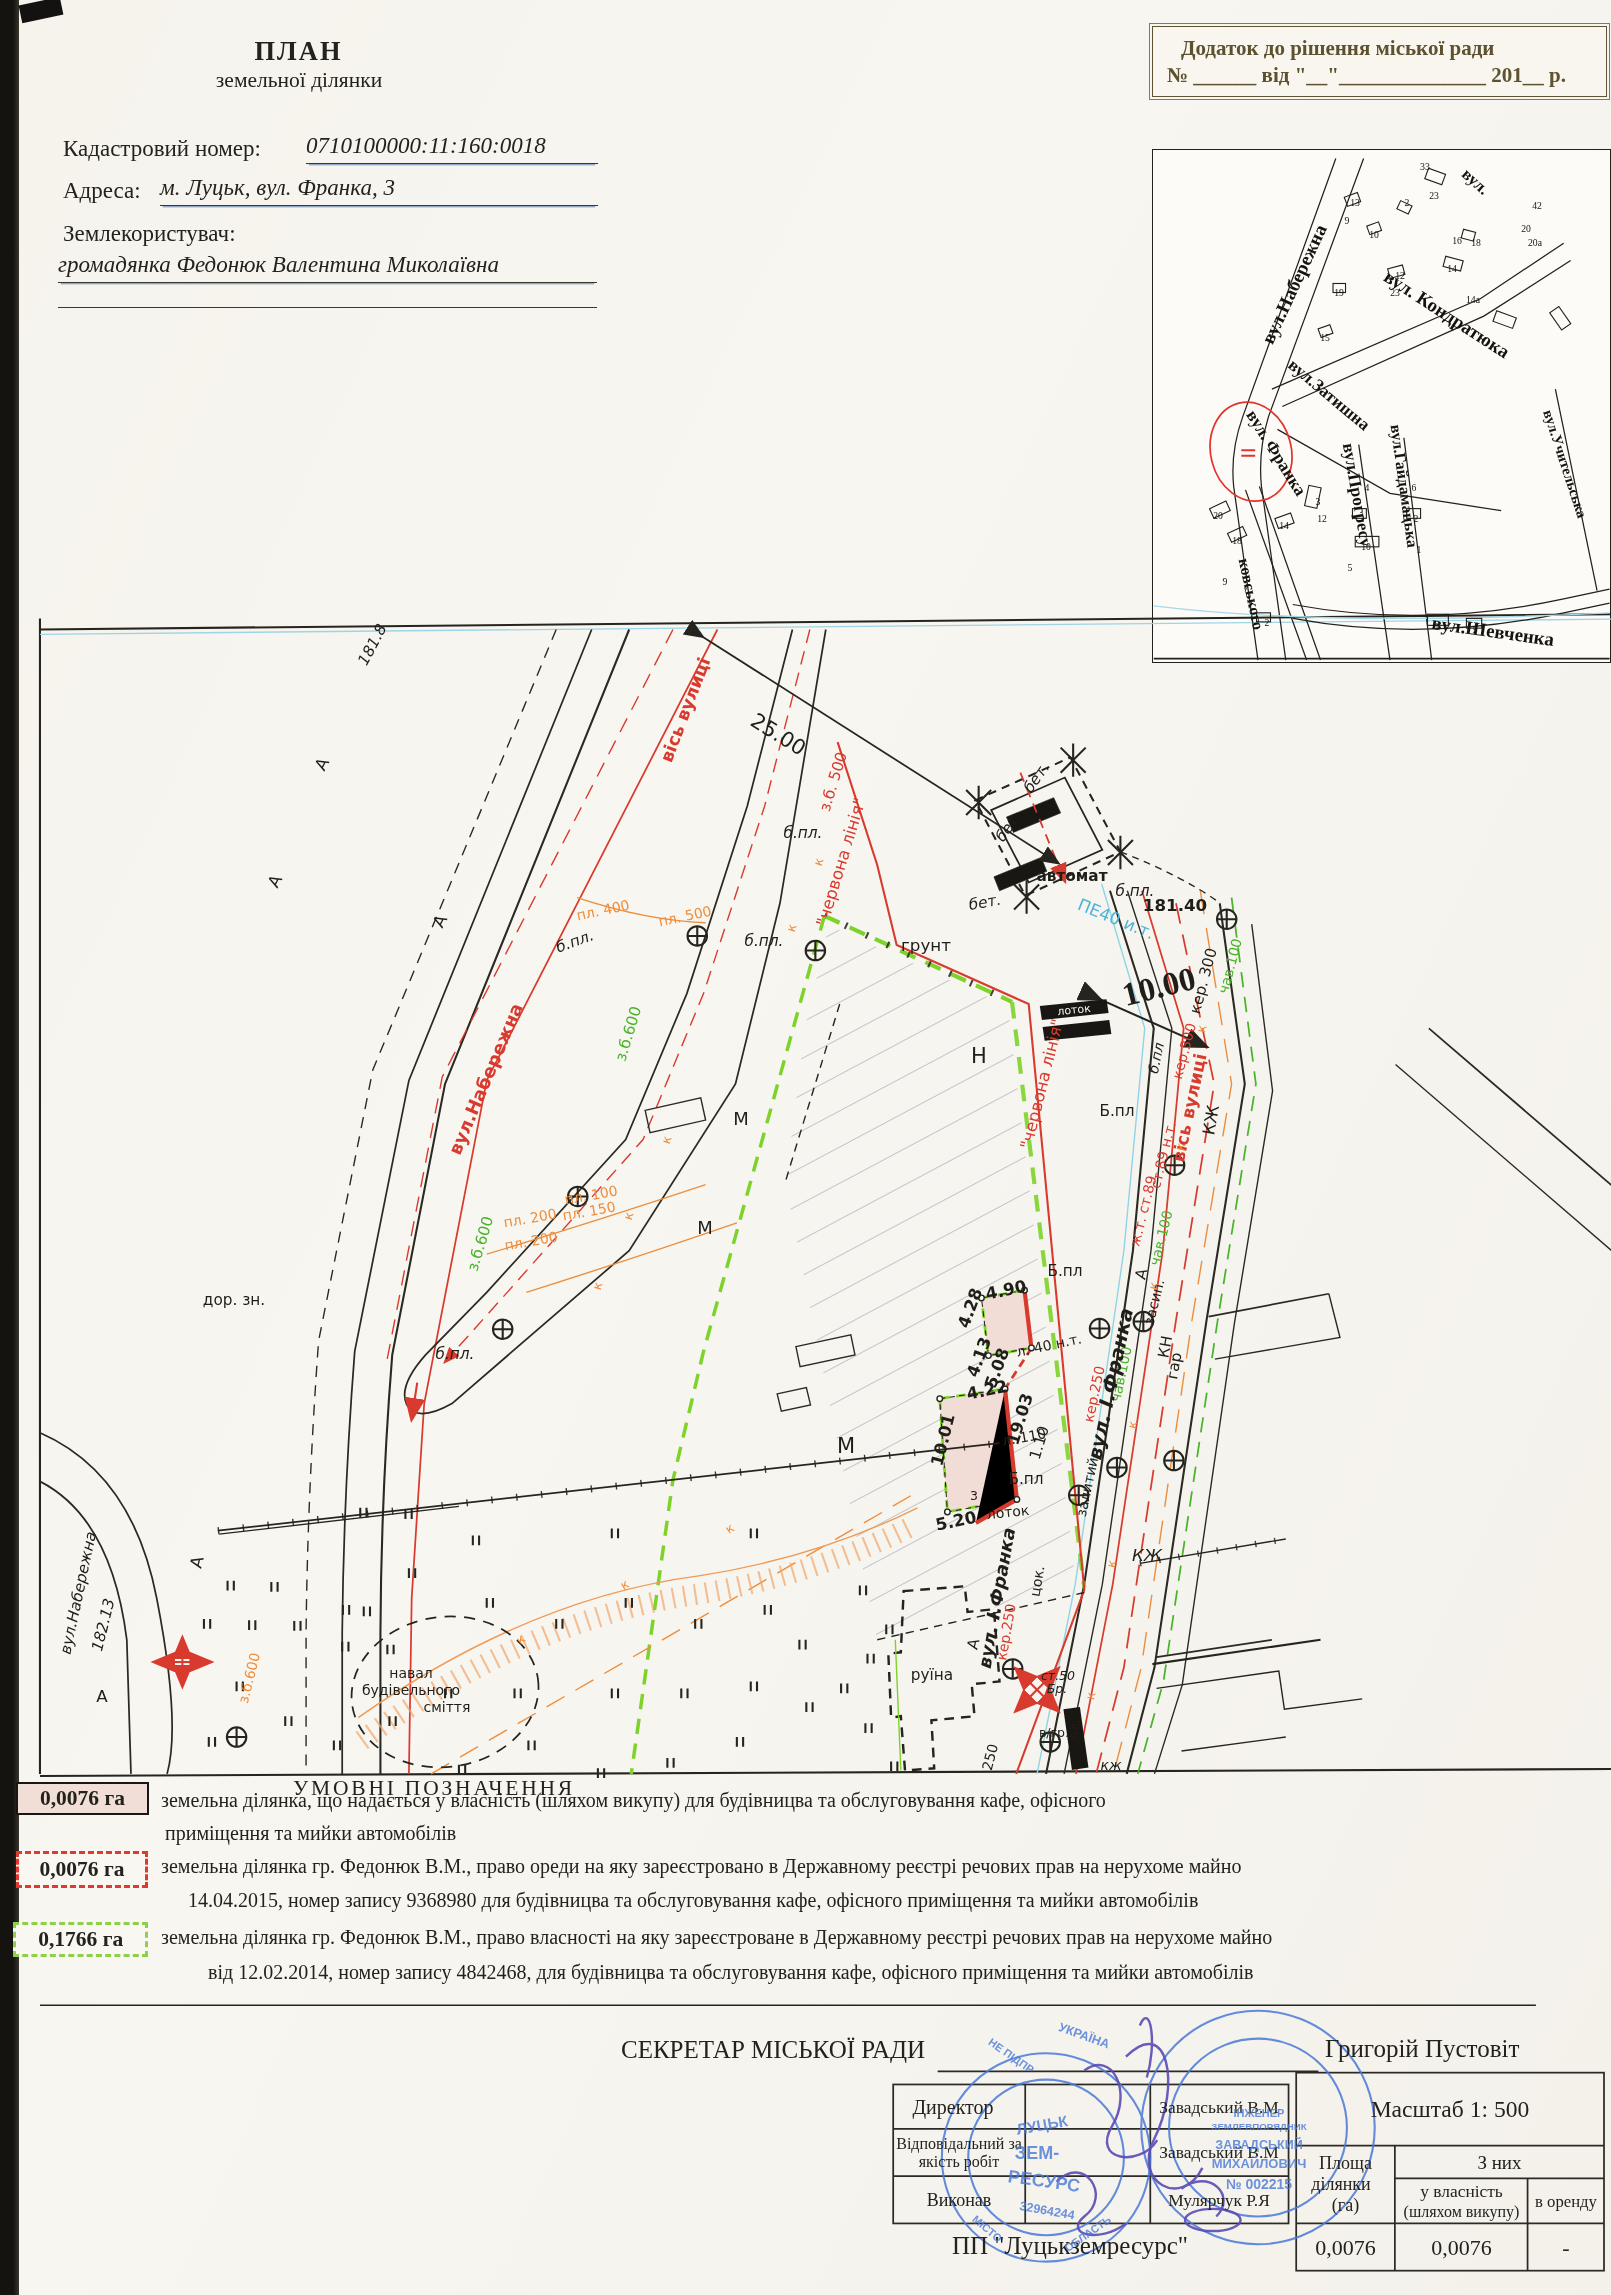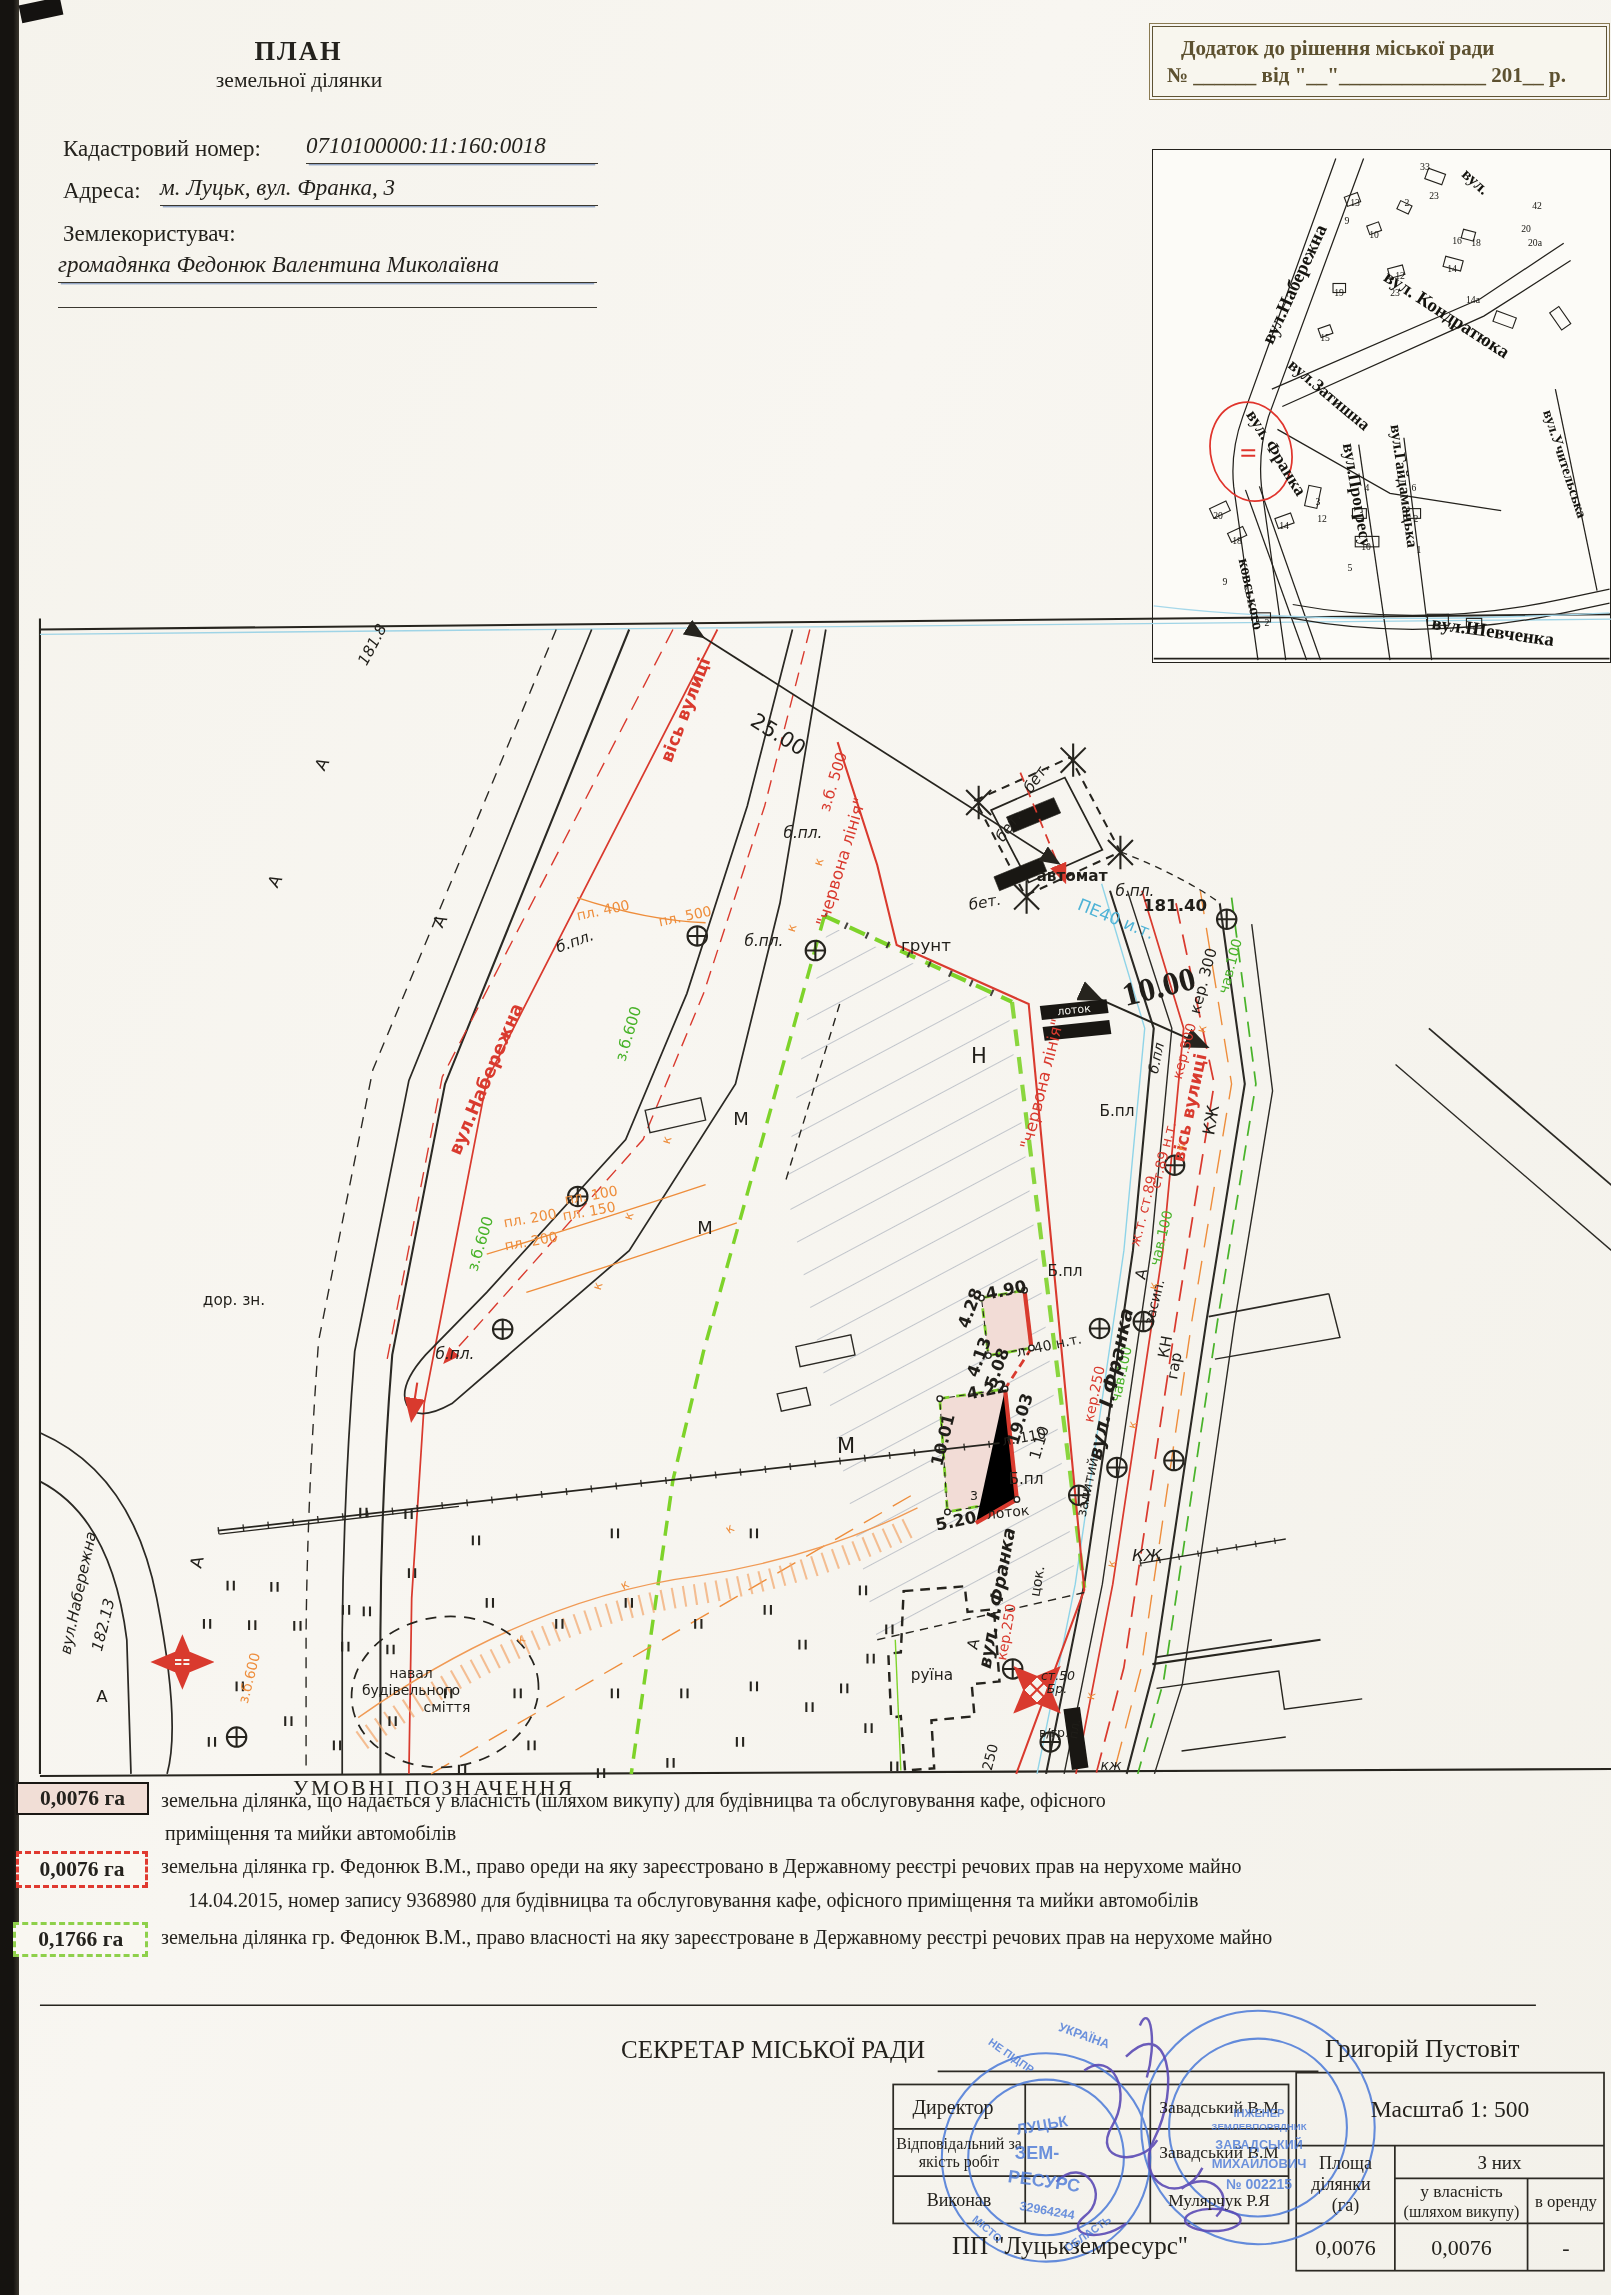--- a/index.html
+++ b/index.html
@@ -408,20 +408,21 @@
     <div class="lg-sw lg-sw2" style="left:16px;top:82px;width:126px;height:31px;">
         <span>0,0076 га</span>
       </div>
     <div class="lg-t" style="left:161px;top:86px;">земельна ділянка гр. Федонюк В.М., право ореди на яку зареєстровано   в Державному реєстрі речових прав на нерухоме майно</div>
     <div class="lg-t" style="left:188px;top:120px;">14.04.2015, номер запису 9368980  для будівницва та обслуговування кафе, офісного приміщення та мийки автомобілів</div>
 
     <div class="lg-sw lg-sw3" style="left:13.2px;top:153px;width:129px;height:29px;">
         <span>0,1766 га</span>
       </div>
     <div class="lg-t" style="left:161px;top:157px;">земельна ділянка гр. Федонюк В.М., право власності на яку зареєстроване в   Державному реєстрі речових прав на нерухоме майно</div>
+    <div class="lg-t" style="left:208px;top:192px;">від 12.02.2014, номер запису 4842468, для будівницва та обслуговування кафе, офісного приміщення та мийки автомобілів</div>
   </div>
 
   <div class="abs ht" style="left:621px;top:2036px;font-size:25px;">СЕКРЕТАР МІСЬКОЇ РАДИ</div>
   <div class="abs ht" style="left:1325px;top:2035px;font-size:25px;">Григорій Пустовіт</div>
 
   <div class="cell" style="left:893px;top:2085px;width:120px;height:44px;font-size:20px;">Директор</div>
   <div class="cell" style="left:893px;top:2129px;width:132px;height:47px;font-size:16px;">Відповідальний за якість робіт</div>
   <div class="cell" style="left:893px;top:2177px;width:132px;height:47px;font-size:18px;">Виконав</div>
   <div class="cell" style="left:1150px;top:2085px;width:138px;height:44px;font-size:17.4px;">Завадський В.М</div>
   <div class="cell" style="left:1150px;top:2129px;width:138px;height:47px;font-size:17.4px;">Завадський В.М</div>

